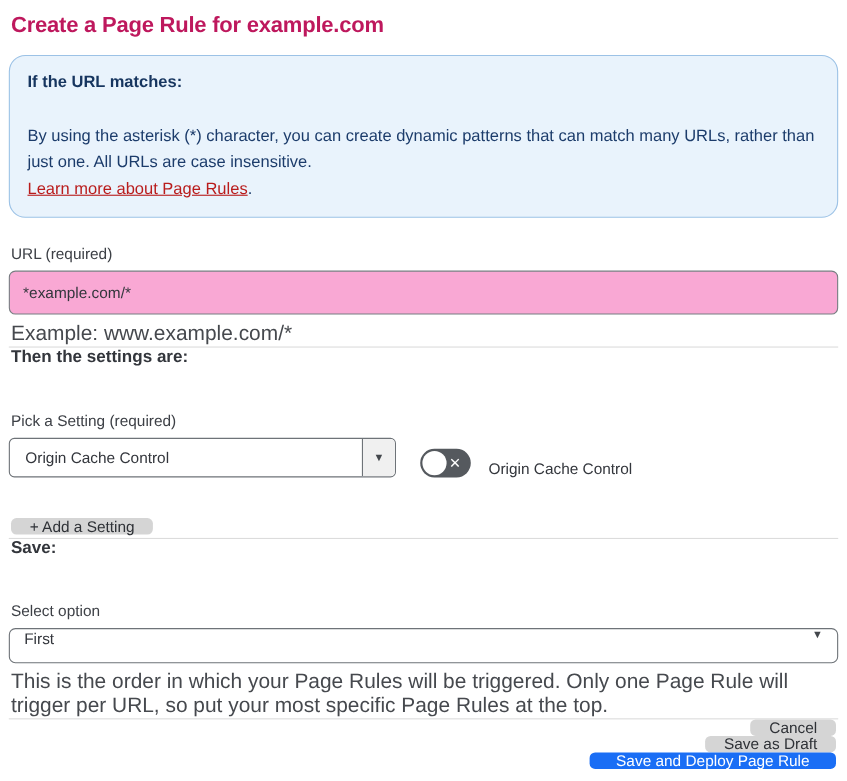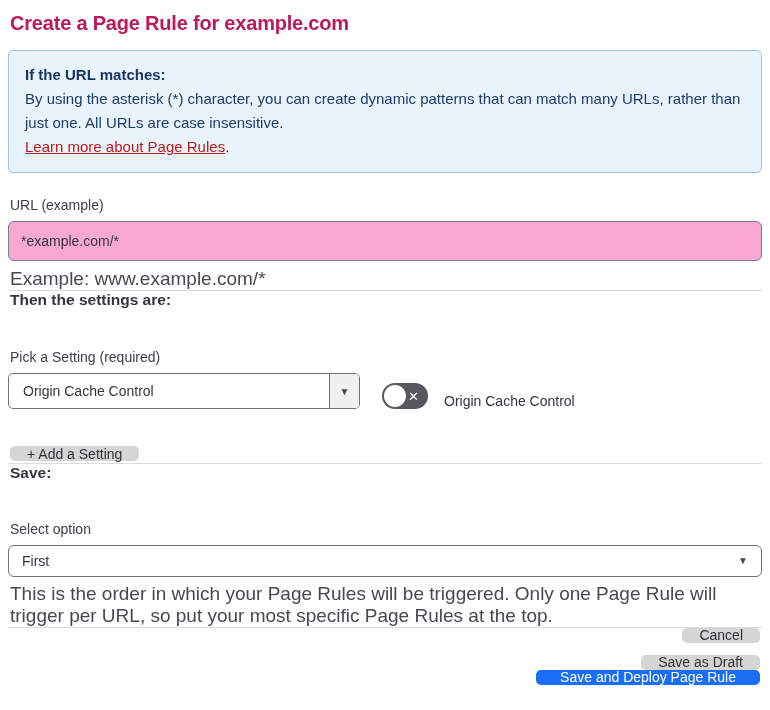--- a/index.html
+++ b/index.html
@@ -17,29 +17,29 @@
     font-weight: 700;
     color: #be185d;
     margin: 4px 2px 15px 2px;
     letter-spacing: -0.2px;
   }
 
   
   .info-box {
     background: #e9f3fc;
     border: 1px solid #9cc2e6;
-    border-radius: 5px;
+    border-radius: 15px;
     padding: 12px 16px 13px 16px;
     color: #1c3c6b;
     font-size: 15px;
     line-height: 24px;
     margin-bottom: 24px;
   }
   .info-heading { font-weight: 700; color: #16355f; }
-  .info-body { max-width: 722px; }
+  .info-body { max-width: 722px; margin-top: 25px; }
   .info-link {
     color: #b91c1c;
     text-decoration: underline;
     cursor: pointer;
   }
   .info-link-suffix { color: #1c3c6b; }
 
   
   .field-label {
     font-size: 14px;
@@ -168,50 +168,50 @@
   .add-setting-btn { margin: 37px 0 0 2px; padding: 0 17px; }
 
   
   .wide-select {
     width: 100%;
     height: 32px;
     border: 1px solid #6e7378;
     border-radius: 6px;
     background: #ffffff;
     display: flex;
-    align-items: center;
+    align-items: flex-start;
     padding: 0 13px;
     cursor: pointer;
   }
   .wide-select-value { flex: 1; font-size: 14px; color: #33363c; }
   .wide-select-arrow { font-size: 10px; color: #43474c; }
   .order-helper { max-width: 754px; margin-top: 6px; }
 
   
   .footer-row { display: flex; align-items: flex-end; margin: 0 2px; flex-direction: column; }
   .cancel-btn { padding: 0 17px; }
-  .save-draft-btn { padding: 0 17px; margin-left: 11px; margin-top: 12px; }
+  .save-draft-btn { padding: 0 17px; margin-left: 11px; }
   .save-deploy-btn { padding: 0 24px; margin-left: 12px; }
 </style>
 </head>
 <body>
 
 <div class="page">
 
   <h1 class="page-title">Create a Page Rule for example.com</h1>
 
   <div class="info-box">
     <div class="info-heading">If the URL matches:</div>
     <div class="info-body">By using the asterisk (*) character, you can create dynamic patterns that can match many URLs, rather than just one. All URLs are case insensitive.</div>
     <div>
       <a class="info-link">Learn more about Page Rules</a><span class="info-link-suffix">.</span>
     </div>
   </div>
 
-  <div class="field-label">URL (example)</div>
+  <div class="field-label">URL (required)</div>
   <input class="text-input" type="text" value="*example.com/*" style="">
   <div class="helper-text">Example: www.example.com/*</div>
 
   <hr class="divider hr-1">
 
   <h2 class="section-heading settings-heading">Then the settings are:</h2>
 
   <div class="field-label">Pick a Setting (required)</div>
 
   <div class="setting-row">

